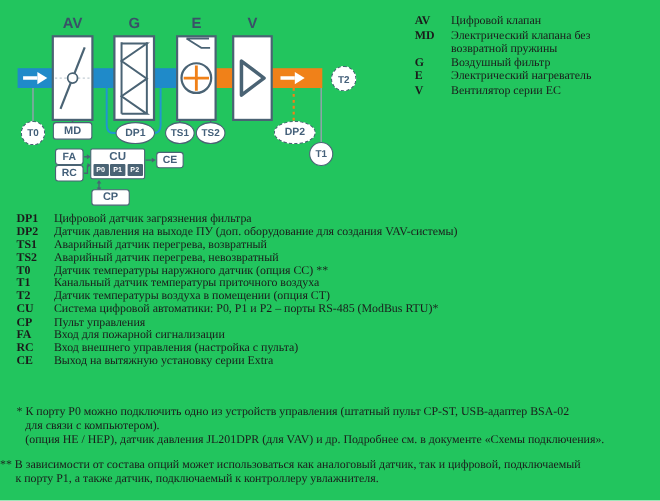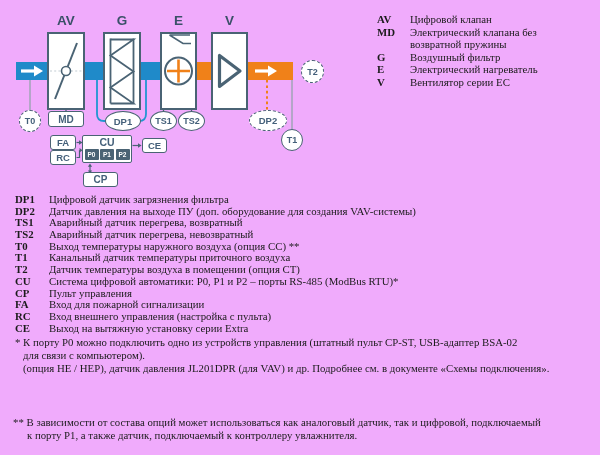--- a/index.html
+++ b/index.html
@@ -1,16 +1,16 @@
 <!DOCTYPE html>
 <html><head>
 <meta charset="utf-8">
 <style>
   html,body{margin:0;padding:0;background:#fff;}
-  .canvas{position:relative;width:600px;height:455px;background:#f0abfc;overflow:hidden;
+  .canvas{position:relative;width:600px;height:455px;background:#22c55e;overflow:hidden;
           font-family:"Liberation Serif",serif;color:#1b1b1b;}
   .abs{position:absolute;}
   
   .blklabel{position:absolute;top:13px;height:15px;text-align:center;
             font-family:"Liberation Sans",sans-serif;font-weight:bold;font-size:13.5px;color:#3a5068;}
   .node{position:absolute;display:flex;align-items:center;justify-content:center;
         font-family:"Liberation Sans",sans-serif;font-weight:bold;color:#44607a;
         background:#fff;box-sizing:border-box;border:1.5px solid #4a6374;border-radius:3px;}
   .ellipse{border-radius:50%;}
   .dashedb{border-style:dashed;}
@@ -159,21 +159,21 @@
     <div class="arow">
       <span class="aabbr">TS1</span>
       <span>Аварийный датчик перегрева, возвратный</span>
       </div>
     <div class="arow">
       <span class="aabbr">TS2</span>
       <span>Аварийный датчик перегрева, невозвратный</span>
       </div>
     <div class="arow">
       <span class="aabbr">T0</span>
-      <span>Выход температуры наружного воздуха (опция СС) **</span>
+      <span>Датчик температуры наружного датчик (опция СС) **</span>
       </div>
     <div class="arow">
       <span class="aabbr">T1</span>
       <span>Канальный датчик температуры приточного воздуха</span>
       </div>
     <div class="arow">
       <span class="aabbr">T2</span>
       <span>Датчик температуры воздуха в помещении (опция СТ)</span>
       </div>
     <div class="arow">
@@ -191,23 +191,23 @@
     <div class="arow">
       <span class="aabbr">RC</span>
       <span>Вход внешнего управления (настройка с пульта)</span>
       </div>
     <div class="arow">
       <span class="aabbr">CE</span>
       <span>Выход на вытяжную установку серии Extra</span>
       </div>
   </div>
 
-  <div class="fnote" style="left:15px;top:336px">
+  <div class="fnote" style="left:15px;top:368px">
     <div>* К порту P0 можно подключить одно из устройств управления (штатный пульт CP-ST, USB-адаптер BSA-02</div>
     <div class="indent1">для связи с компьютером).</div>
     <div class="indent1">(опция HE / HEP), датчик давления JL201DPR (для VAV) и др. Подробнее см. в документе «Схемы подключения».</div>
   </div>
-  <div class="fnote" style="left:13px;top:416px">
+  <div class="fnote" style="left:0;top:416px">
     <div>** В зависимости от состава опций может использоваться как аналоговый датчик, так и цифровой, подключаемый</div>
     <div class="indent2">к порту P1, а также датчик, подключаемый к контроллеру увлажнителя.</div>
   </div>
 
 </div>
 
 </body></html>

